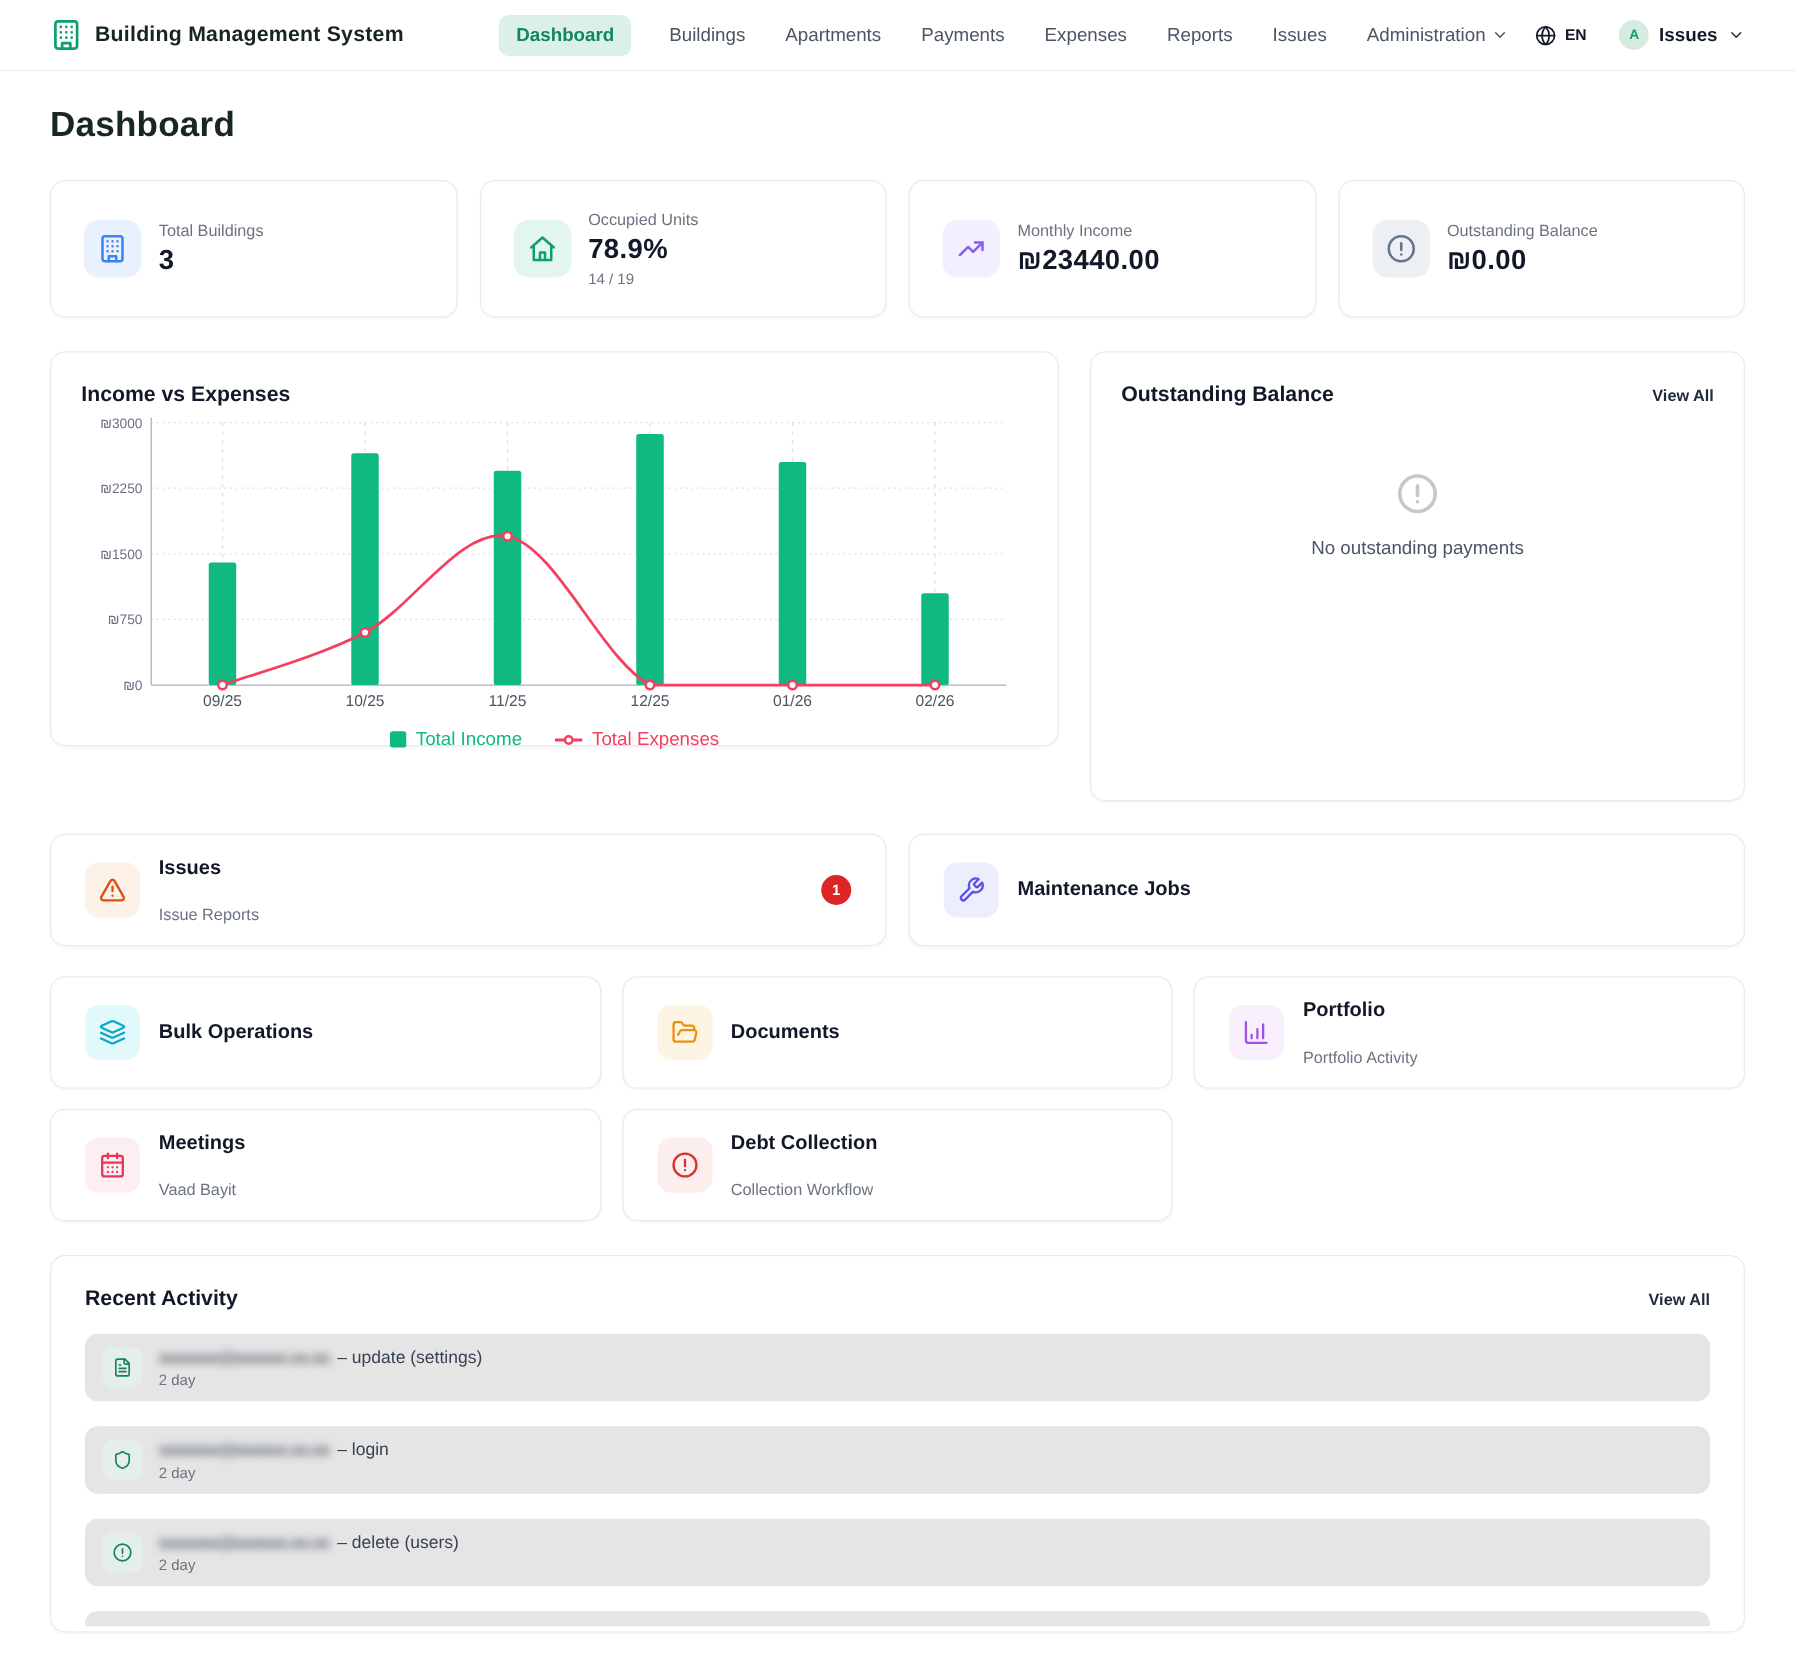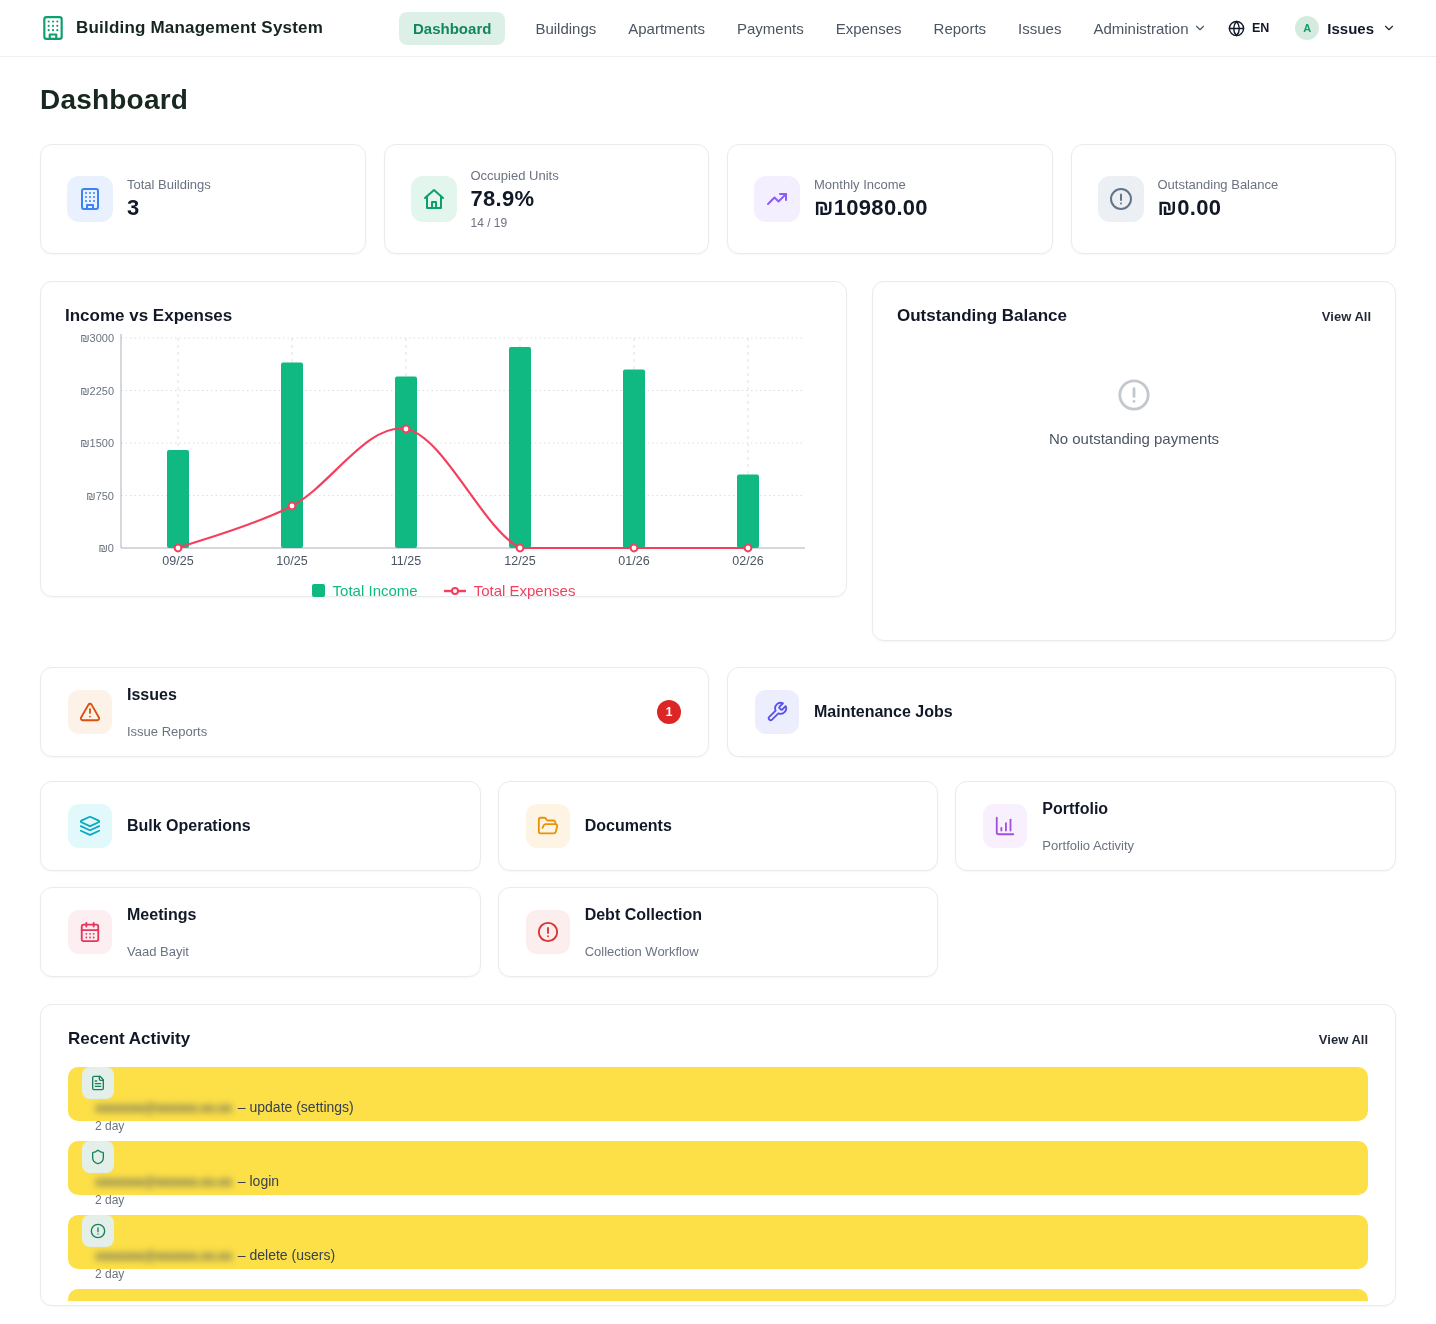--- a/index.html
+++ b/index.html
@@ -71,22 +71,22 @@
   .action-body { margin-left:15px; }
   .action-title { font-size:16px; font-weight:bold; color:#111827; }
   .action-sub { font-size:13px; color:#6b7280; margin-top:20px; }
   .badge { position:absolute; right:27px; top:50%; transform:translateY(-50%);
     min-width:24px; height:24px; border-radius:12px; color:#fff; font-size:12px; font-weight:bold;
     display:flex; align-items:center; justify-content:center; padding:0 7px; }
 
   
   .activity-card { margin-top:27px; padding:24px 27px; height:302px; overflow:hidden; }
   .activity-list { margin-top:18px; }
-  .activity-item { background:#fde047; border-radius:10px; height:54px; margin-bottom:20px;
-    display:flex; padding:0 14px;flex-direction:column; }
+  .activity-item { background:#e5e5e5; border-radius:10px; height:54px; margin-bottom:20px;
+    display:flex; align-items:center; padding:0 14px; }
   .act-icon { width:32px; height:32px; border-radius:8px; background:#e4efe9; color:#17805c;
     display:flex; align-items:center; justify-content:center; flex:0 0 auto; }
   .act-icon span { width:16px; height:16px; display:inline-flex; }
   .act-body { margin-left:13px; }
   .act-line { font-size:14px; color:#374151; display:flex; align-items:center; gap:6px; }
   .act-email { filter:blur(3.5px); color:#4b5563; font-weight:bold; font-size:13px; letter-spacing:-.3px; }
   .act-time { font-size:12px; color:#6b7280; margin-top:4px; }
   .activity-item.partial { height:12px; margin-bottom:0; border-bottom-left-radius:0; border-bottom-right-radius:0; }
 
   svg.icon-svg { width:100%; height:100%; }
@@ -201,21 +201,21 @@
         <div class="stat-icon" style="background: rgb(243, 239, 254);">
           <span style="color: rgb(139, 92, 246);">
             <svg class="icon-svg" viewBox="0 0 24 24" fill="none" stroke="currentColor" stroke-width="2" stroke-linecap="round" stroke-linejoin="round">
               <polyline points="3 17 9.5 10.5 13.5 14.5 21 7"></polyline>
               <polyline points="15 7 21 7 21 13"></polyline>
             </svg>
           </span>
         </div>
         <div class="stat-body">
           <div class="stat-label">Monthly Income</div>
-          <div class="stat-value">₪10980.00</div>
+          <div class="stat-value">₪23440.00</div>
         </div>
       </div>
       <div class="card stat-card">
         <div class="stat-icon" style="background: rgb(236, 239, 243);">
           <span style="color: rgb(100, 116, 139);">
             <svg class="icon-svg" viewBox="0 0 24 24" fill="none" stroke="currentColor" stroke-width="2" stroke-linecap="round" stroke-linejoin="round">
               <circle cx="12" cy="12" r="10"></circle>
               <line x1="12" y1="7.5" x2="12" y2="13"></line>
               <line x1="12" y1="16.5" x2="12.01" y2="16.5"></line>
             </svg>

